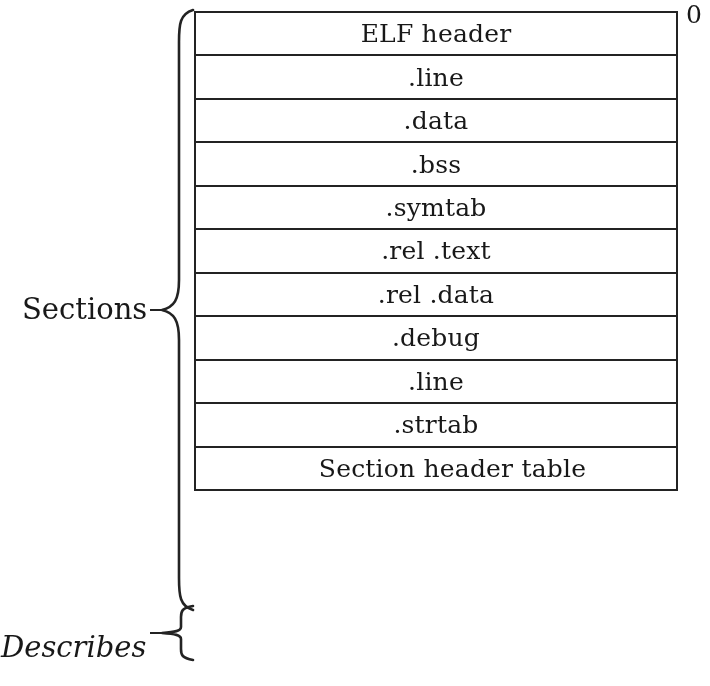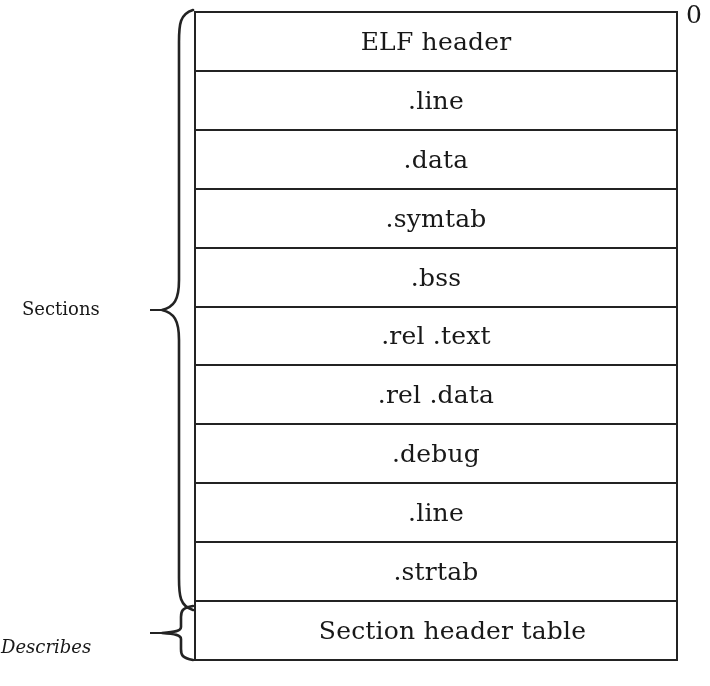--- a/index.html
+++ b/index.html
@@ -22,21 +22,21 @@
     width: 710px;
     height: 686px;
   }
 
   
   #section-table {
     position: absolute;
     left: 194px;
     top: 11px;
     width: 484px;
-    height: 650px;
+    height: 480px;
     box-sizing: border-box;
     border: 2px solid #232323;
     background: #ffffff;
     display: flex;
     flex-direction: column;
   }
   .section-row {
     flex: 1 1 0;
     min-height: 0;
     box-sizing: border-box;
@@ -82,21 +82,21 @@
   }
   #describes-brace {
     left: 160px;
     top: 604px;
     width: 36px;
     height: 58px;
   }
 
   .annotation-label {
     position: absolute;
-    font-size: 18px;
+    font-size: 29px;
     line-height: 30px;
     color: #181818;
     white-space: pre;
   }
   #sections-label {
     left: 22px;
     top: 294px;
     width: 130px;
     text-align: left;
   }
@@ -170,26 +170,26 @@
     <div class="section-row">
       <span class="section-row-label">ELF header</span>
     </div>
     <div class="section-row">
       <span class="section-row-label">.line</span>
     </div>
     <div class="section-row">
       <span class="section-row-label">.data</span>
     </div>
     <div class="section-row">
+      <span class="section-row-label">.bss</span>
+    </div>
+    <div class="section-row">
       <span class="section-row-label">.symtab</span>
     </div>
     <div class="section-row">
-      <span class="section-row-label">.bss</span>
-    </div>
-    <div class="section-row">
       <span class="section-row-label">.rel .text</span>
     </div>
     <div class="section-row">
       <span class="section-row-label">.rel .data</span>
     </div>
     <div class="section-row">
       <span class="section-row-label">.debug</span>
     </div>
     <div class="section-row">
       <span class="section-row-label">.line</span>

